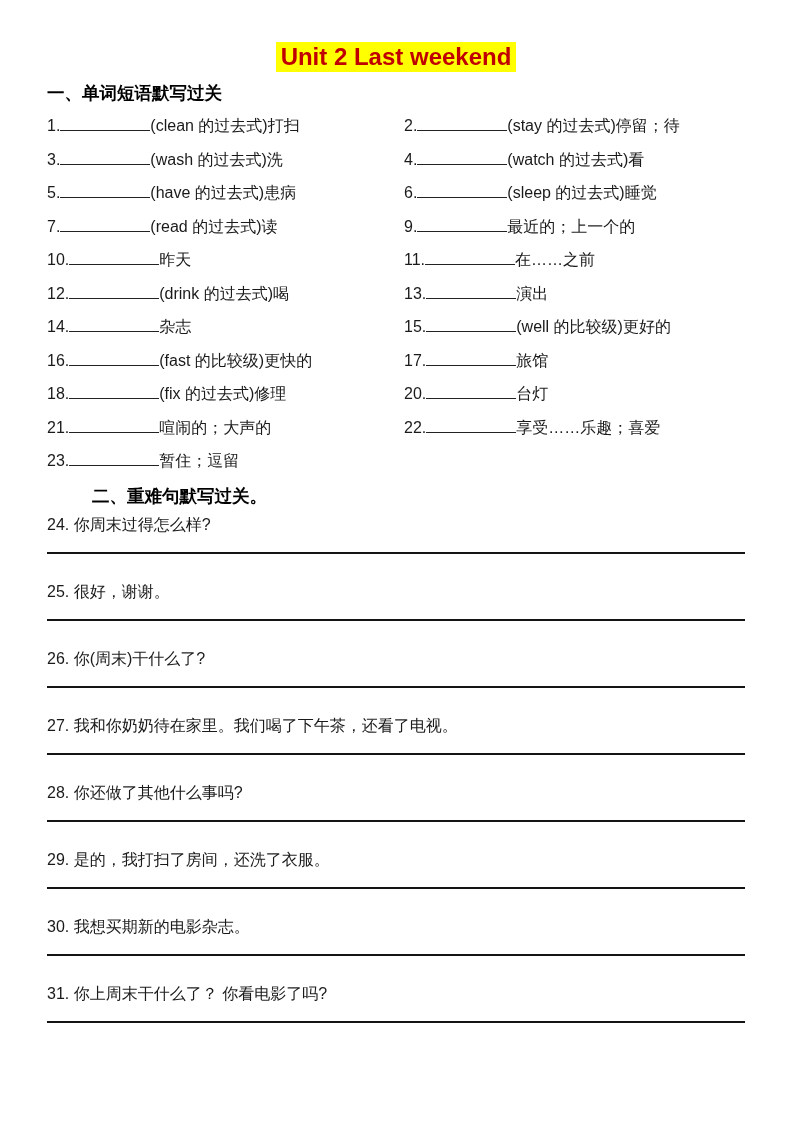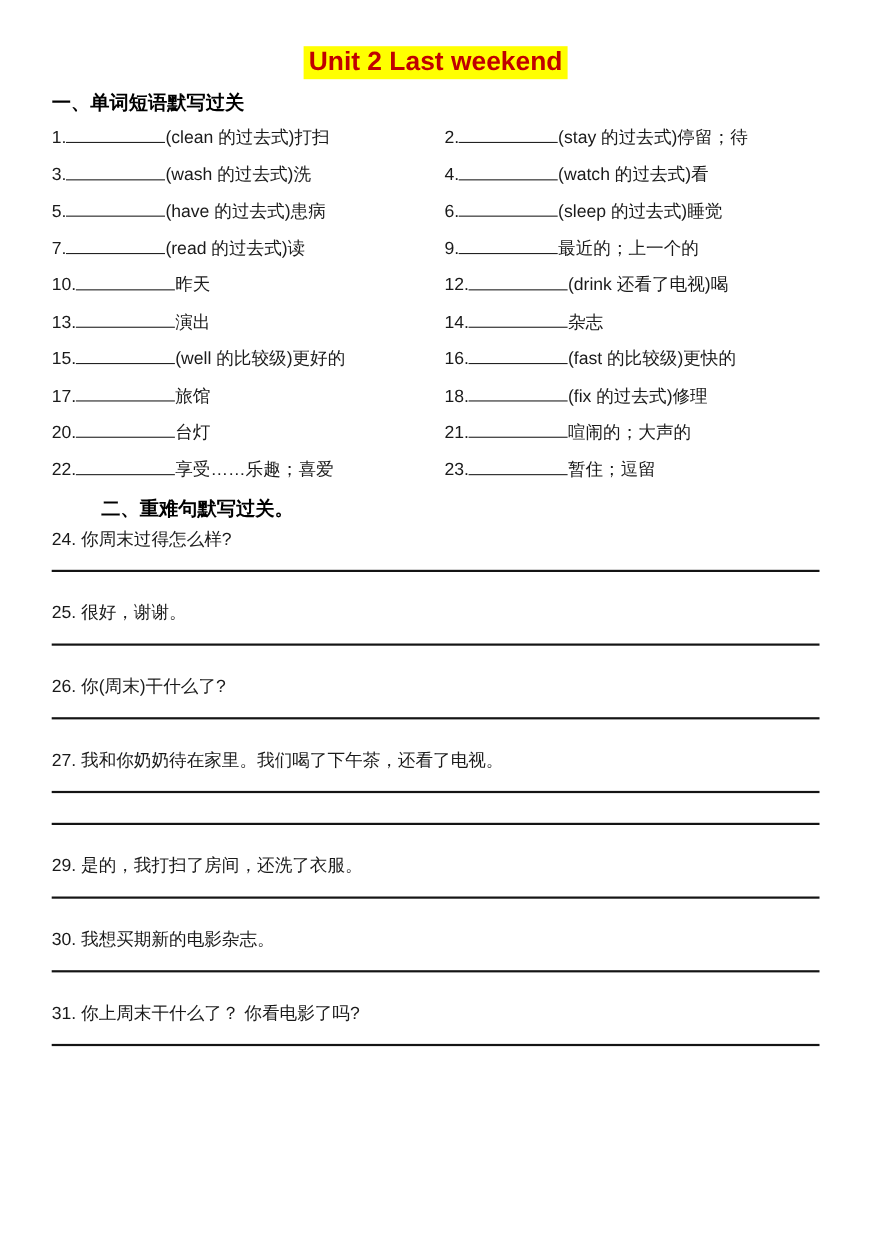--- a/index.html
+++ b/index.html
@@ -98,21 +98,22 @@
   <div class="word-grid">
       <div class="word-item"><span class="word-num">1.</span><span class="word-blank"></span><span class="word-desc">(clean 的过去式)打扫</span></div>
       <div class="word-item"><span class="word-num">2.</span><span class="word-blank"></span><span class="word-desc">(stay 的过去式)停留；待</span></div>
       <div class="word-item"><span class="word-num">3.</span><span class="word-blank"></span><span class="word-desc">(wash 的过去式)洗</span></div>
       <div class="word-item"><span class="word-num">4.</span><span class="word-blank"></span><span class="word-desc">(watch 的过去式)看</span></div>
       <div class="word-item"><span class="word-num">5.</span><span class="word-blank"></span><span class="word-desc">(have 的过去式)患病</span></div>
       <div class="word-item"><span class="word-num">6.</span><span class="word-blank"></span><span class="word-desc">(sleep 的过去式)睡觉</span></div>
       <div class="word-item"><span class="word-num">7.</span><span class="word-blank"></span><span class="word-desc">(read 的过去式)读</span></div>
       <div class="word-item"><span class="word-num">9.</span><span class="word-blank"></span><span class="word-desc">最近的；上一个的</span></div>
       <div class="word-item"><span class="word-num">10.</span><span class="word-blank"></span><span class="word-desc">昨天</span></div>
-      <div class="word-item"><span class="word-num">12.</span><span class="word-blank"></span><span class="word-desc">(drink 还看了电视)喝</span></div>
+      <div class="word-item"><span class="word-num">11.</span><span class="word-blank"></span><span class="word-desc">在……之前</span></div>
+      <div class="word-item"><span class="word-num">12.</span><span class="word-blank"></span><span class="word-desc">(drink 的过去式)喝</span></div>
       <div class="word-item"><span class="word-num">13.</span><span class="word-blank"></span><span class="word-desc">演出</span></div>
       <div class="word-item"><span class="word-num">14.</span><span class="word-blank"></span><span class="word-desc">杂志</span></div>
       <div class="word-item"><span class="word-num">15.</span><span class="word-blank"></span><span class="word-desc">(well 的比较级)更好的</span></div>
       <div class="word-item"><span class="word-num">16.</span><span class="word-blank"></span><span class="word-desc">(fast 的比较级)更快的</span></div>
       <div class="word-item"><span class="word-num">17.</span><span class="word-blank"></span><span class="word-desc">旅馆</span></div>
       <div class="word-item"><span class="word-num">18.</span><span class="word-blank"></span><span class="word-desc">(fix 的过去式)修理</span></div>
       <div class="word-item"><span class="word-num">20.</span><span class="word-blank"></span><span class="word-desc">台灯</span></div>
       <div class="word-item"><span class="word-num">21.</span><span class="word-blank"></span><span class="word-desc">喧闹的；大声的</span></div>
       <div class="word-item"><span class="word-num">22.</span><span class="word-blank"></span><span class="word-desc">享受……乐趣；喜爱</span></div>
       <div class="word-item"><span class="word-num">23.</span><span class="word-blank"></span><span class="word-desc">暂住；逗留</span></div>
@@ -131,20 +132,21 @@
       </div>
       <div class="qa-block">
         <div class="qa-question"><span>26.</span> <span>你(周末)干什么了?</span></div>
         <div class="answer-line"></div>
       </div>
       <div class="qa-block">
         <div class="qa-question"><span>27.</span> <span>我和你奶奶待在家里。我们喝了下午茶，还看了电视。</span></div>
         <div class="answer-line"></div>
       </div>
       <div class="qa-block">
+        <div class="qa-question"><span>28.</span> <span>你还做了其他什么事吗?</span></div>
         <div class="answer-line"></div>
       </div>
       <div class="qa-block">
         <div class="qa-question"><span>29.</span> <span>是的，我打扫了房间，还洗了衣服。</span></div>
         <div class="answer-line"></div>
       </div>
       <div class="qa-block">
         <div class="qa-question"><span>30.</span> <span>我想买期新的电影杂志。</span></div>
         <div class="answer-line"></div>
       </div>

